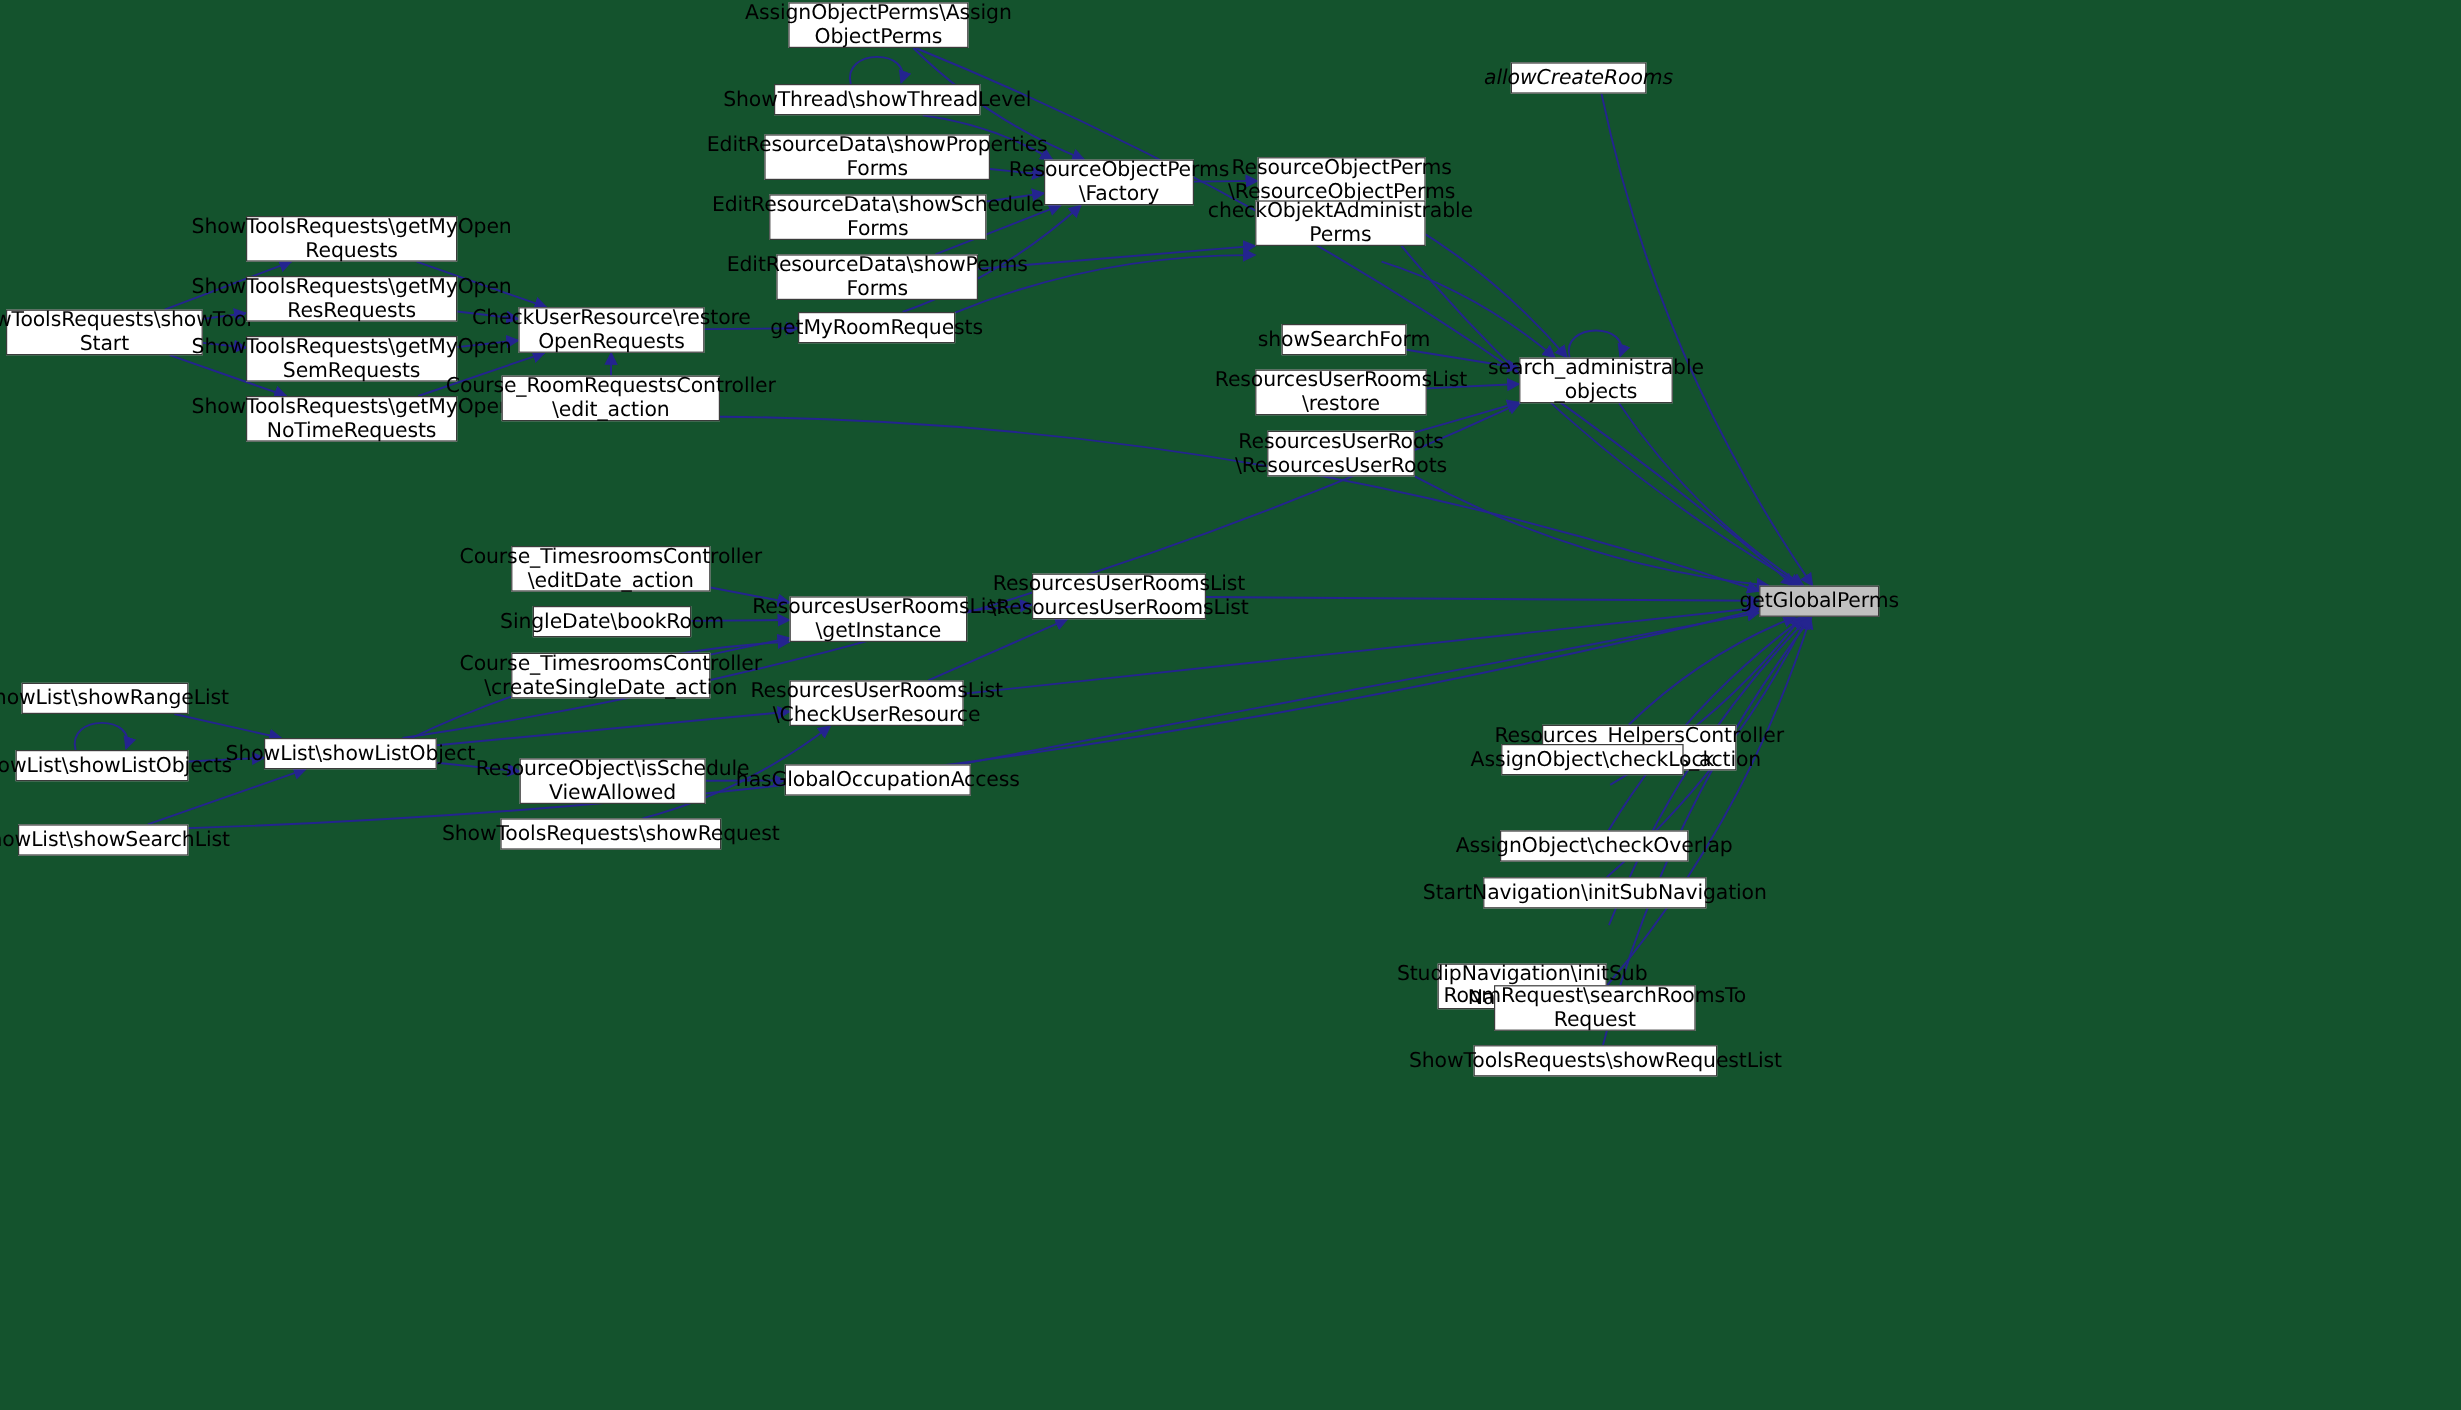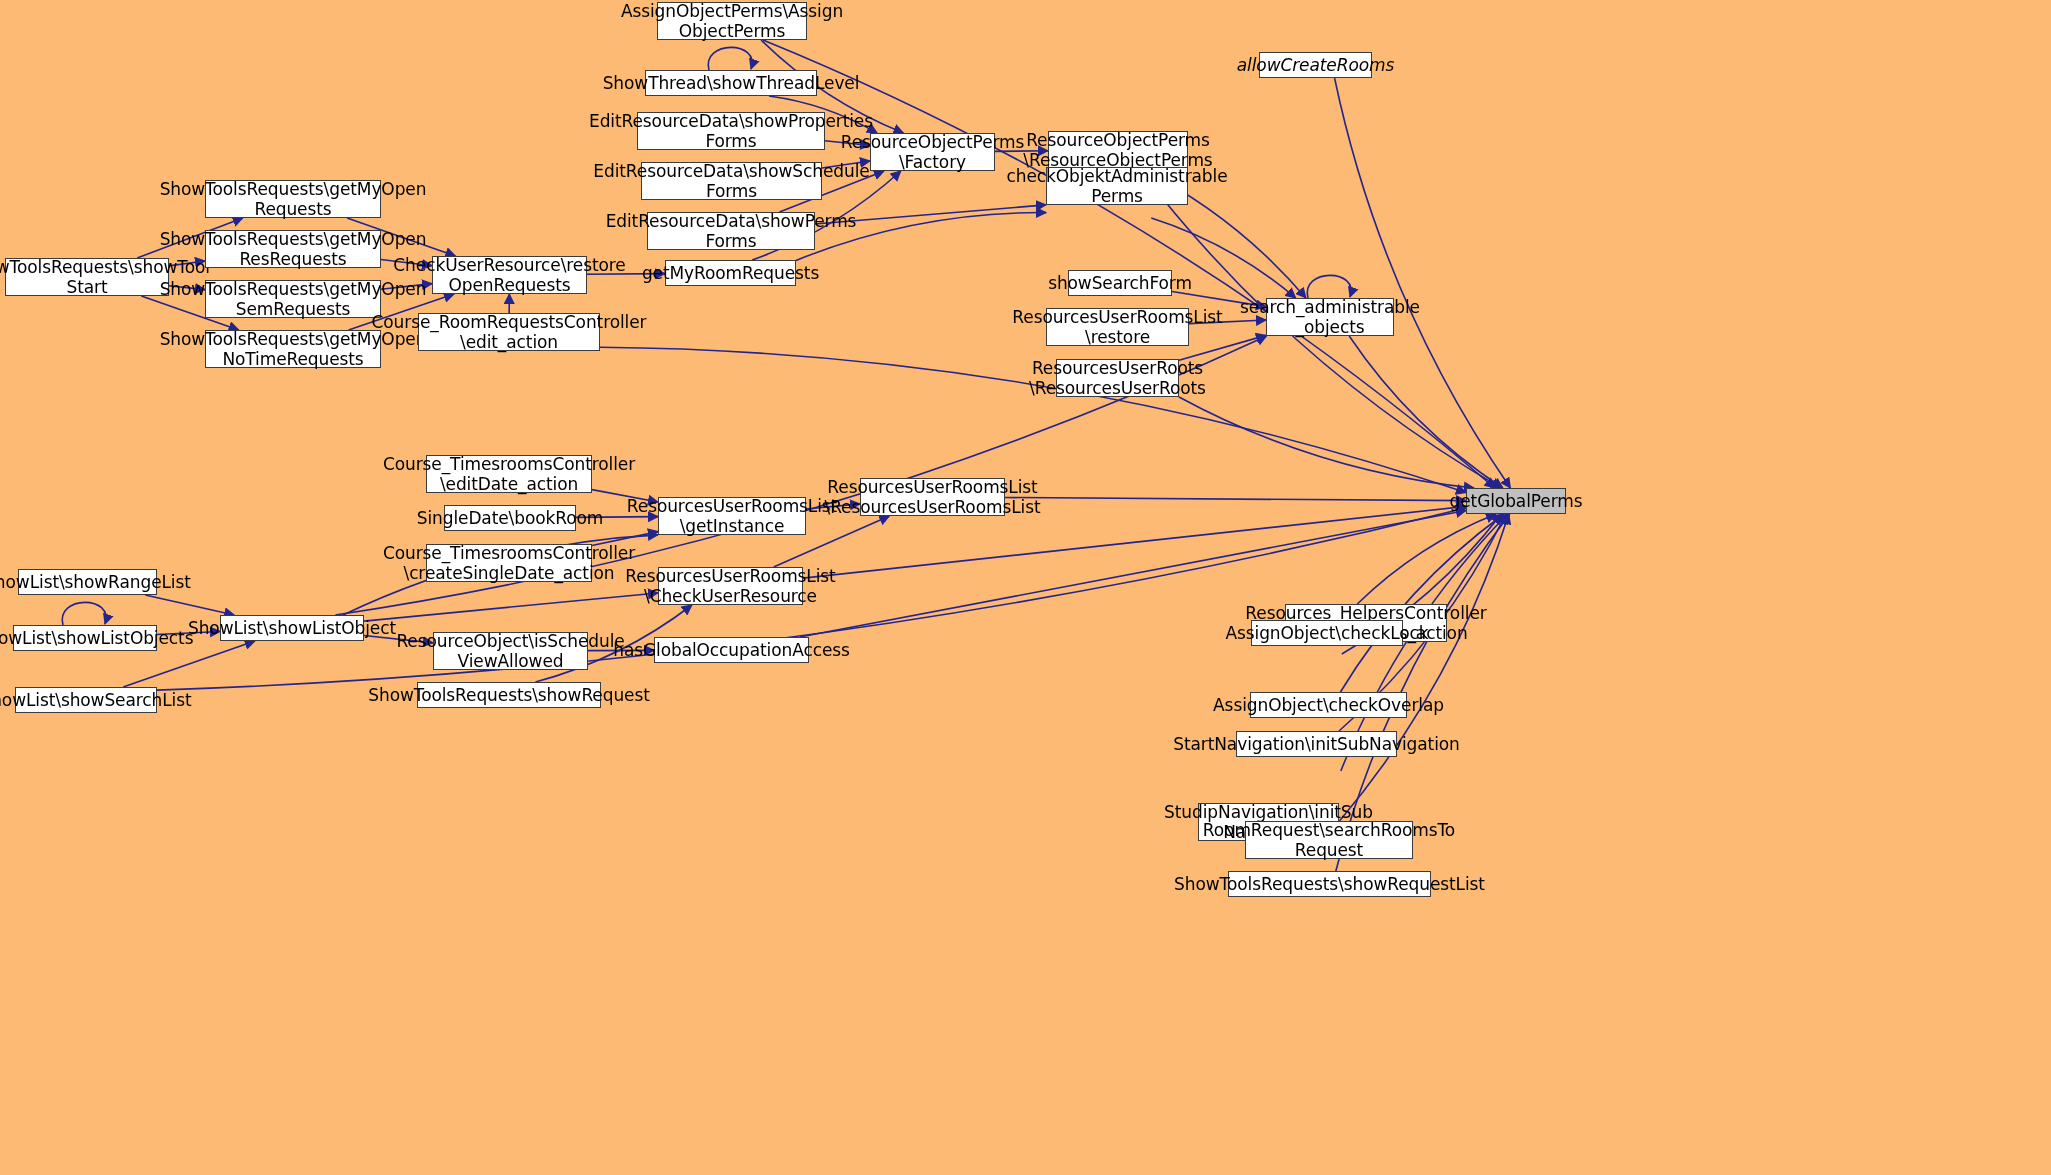--- a/index.html
+++ b/index.html
@@ -1,20 +1,20 @@
 <!DOCTYPE html>
 <html><head>
 <meta charset="utf-8">
 <style>
   html,body{margin:0;padding:0;background:#ffffff;}
   #canvas{
     position:relative;
     width:2051px;
     height:1175px;
-    background:#fdba74;
+    background:#14532d;
     font-family:"DejaVu Sans","Liberation Sans",sans-serif;
     overflow:hidden;
   }
   svg#edges{
     position:absolute;
     left:0;top:0;
     width:2051px;height:1175px;
     pointer-events:none;
   }
   .node{
@@ -165,20 +165,20 @@
       <div class="node" style="left: 13px; top: 625px; width: 144px; height: 26px;">ShowList\showListObjects</div>
       <div class="node" style="left: 15px; top: 687px; width: 142px; height: 26px;">ShowList\showSearchList</div>
       <div class="node" style="left: 220px; top: 615px; width: 144px; height: 26px;">ShowList\showListObject</div>
       <div class="node" style="left: 433px; top: 632px; width: 155px; height: 38px;">ResourceObject\isSchedule
 ViewAllowed</div>
       <div class="node" style="left: 417px; top: 682px; width: 184px; height: 26px;">ShowToolsRequests\showRequest</div>
       <div class="node" style="left: 1285px; top: 604px; width: 162px; height: 38px;">Resources_HelpersController
 \bookable_rooms_action</div>
       <div class="node" style="left: 1251px; top: 620px; width: 152px; height: 26px; text-align: right;">AssignObject\checkLock</div>
       <div class="node" style="left: 1250px; top: 692px; width: 157px; height: 26px;">AssignObject\checkOverlap</div>
-      <div class="node" style="left: 1236px; top: 731px; width: 161px; height: 26px;">StartNavigation\initSubNavigation</div>
+      <div class="node" style="left: 1236px; top: 731px; width: 186px; height: 26px;">StartNavigation\initSubNavigation</div>
       <div class="node" style="left: 1198px; top: 771px; width: 141px; height: 38px; margin-top: 32px;">StudipNavigation\initSub
 Navigation</div>
       <div class="node" style="left: 1245px; top: 821px; width: 168px; height: 38px;">RoomRequest\searchRoomsTo
 Request</div>
       <div class="node" style="left: 1228px; top: 871px; width: 203px; height: 26px;">ShowToolsRequests\showRequestList</div>
     </div>
 </div>
 
 </body></html>

